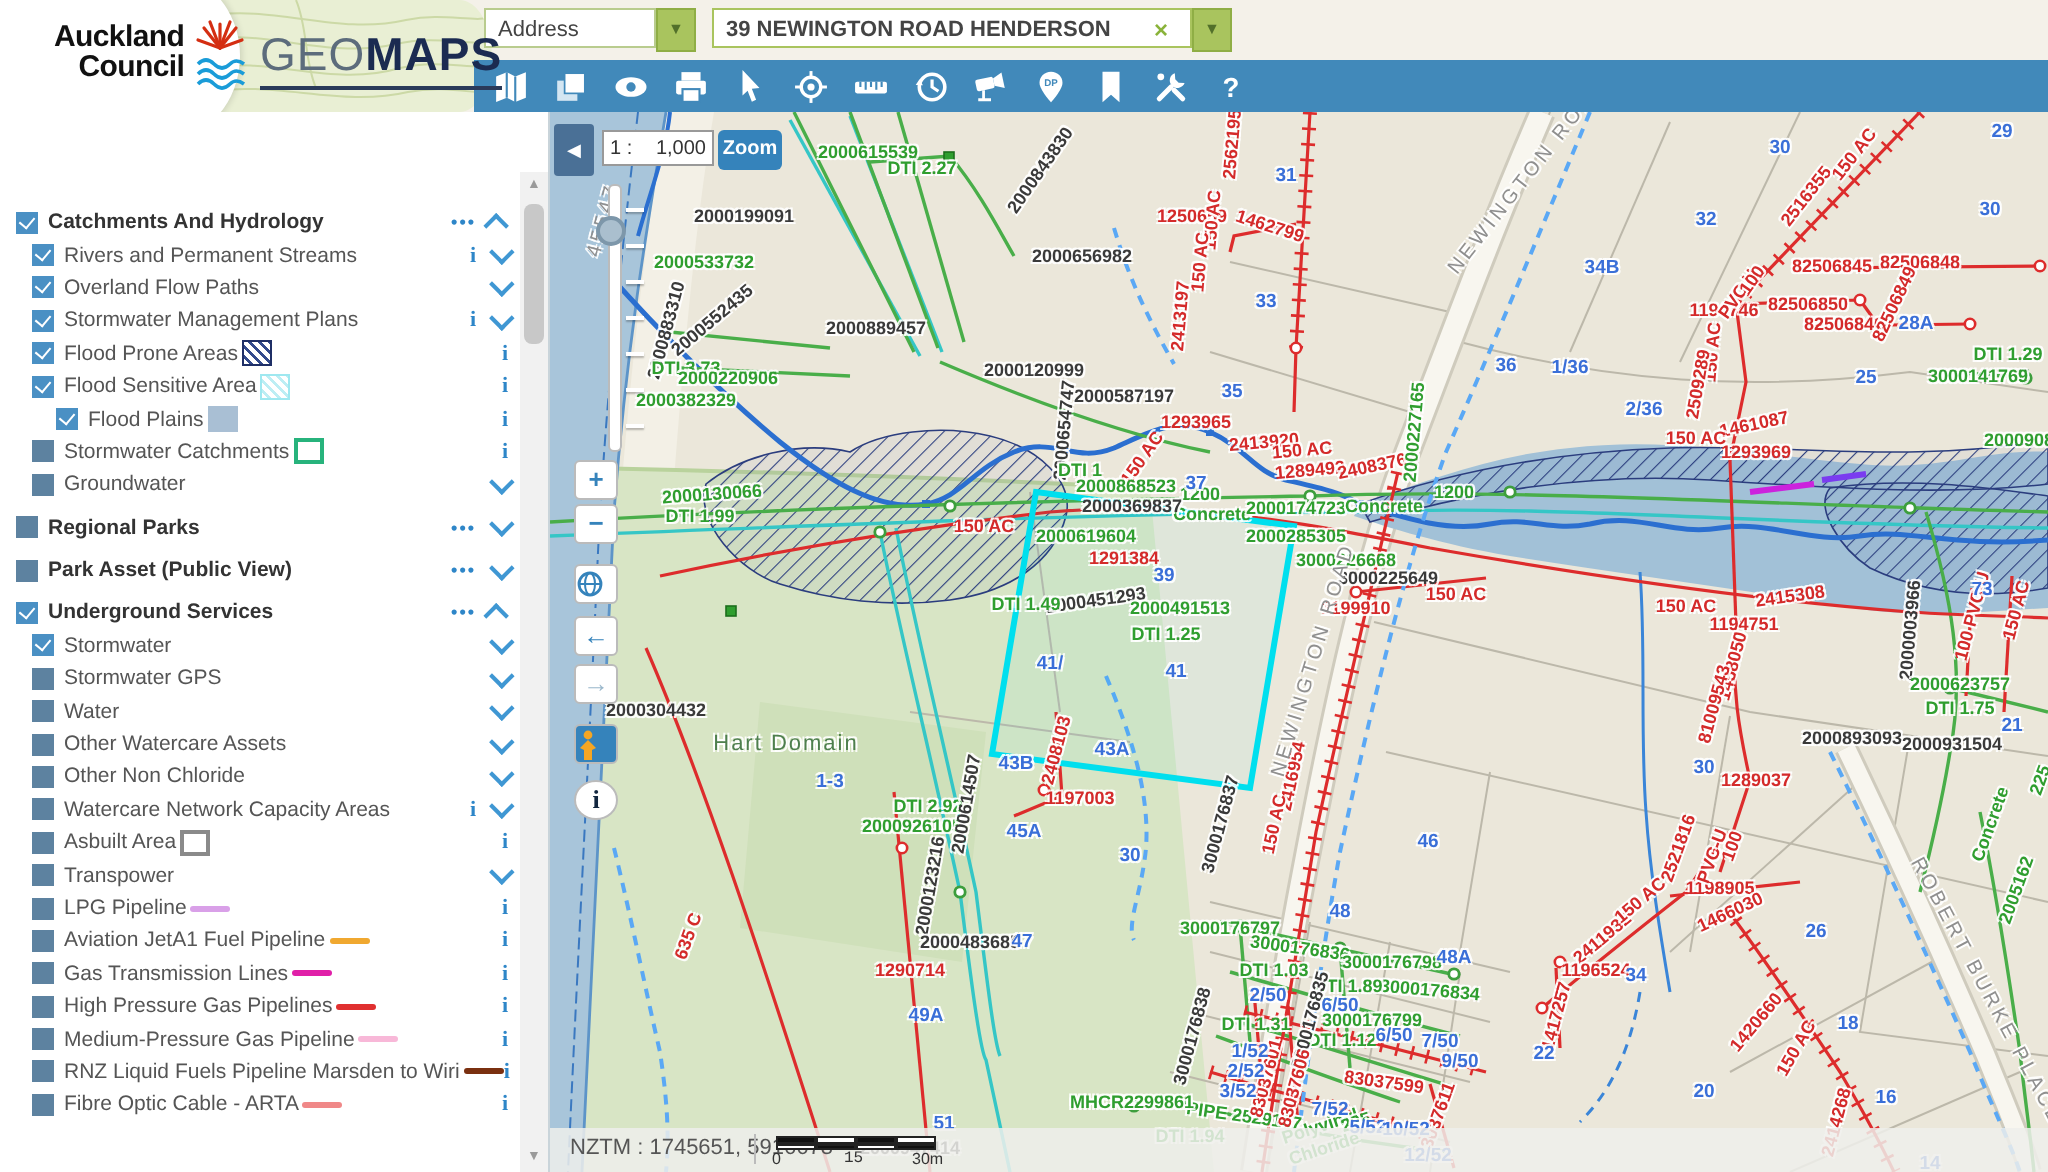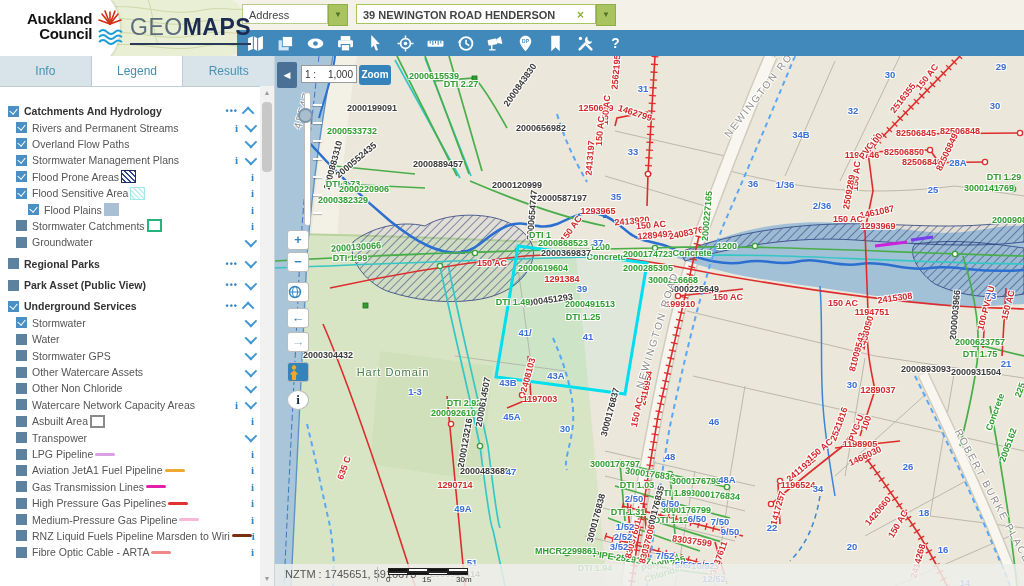--- a/index.html
+++ b/index.html
@@ -206,25 +206,20 @@
             <path d="M13.5,13.5 L9.5,9.5" stroke="#fff" stroke-width="2.4" stroke-linecap="round"></path>
             <circle cx="3.2" cy="3.2" r="1.6" fill="#fff"></circle>
           </svg></span>
         <span class="tbi"><svg width="17" height="17" viewBox="0 0 16 16">
             <text x="8" y="12.5" font-size="13" font-weight="bold" fill="#fff" text-anchor="middle" font-family="Liberation Sans,sans-serif">?</text>
           </svg></span>
       </div>
   </div>
 
   <div id="sidebar">
-    <div id="tabs">
-        <div class="tab">Info</div>
-        <div class="tab active">Legend</div>
-        <div class="tab">Results</div>
-      </div>
     <div id="legend-list">
         <div class="lrow grp" style="padding-left: 8px;">
           <span class="cb on"></span>
           <span>Catchments And Hydrology</span>
           <span class="trail">
             <span class="dots">•••</span>
             <span class="chev up"></span>
           </span>
         </div>
         <div class="lrow" style="padding-left: 16px;">
@@ -315,28 +310,28 @@
         </div>
         <div class="lrow" style="padding-left: 16px;">
           <span class="cb on"></span>
           <span>Stormwater</span>
           <span class="trail">
             <span class="chev down"></span>
           </span>
         </div>
         <div class="lrow" style="padding-left: 16px;">
           <span class="cb"></span>
+          <span>Stormwater GPS</span>
+          <span class="trail">
+            <span class="chev down"></span>
+          </span>
+        </div>
+        <div class="lrow" style="padding-left: 16px;">
+          <span class="cb"></span>
           <span>Water</span>
-          <span class="trail">
-            <span class="chev down"></span>
-          </span>
-        </div>
-        <div class="lrow" style="padding-left: 16px;">
-          <span class="cb"></span>
-          <span>Stormwater GPS</span>
           <span class="trail">
             <span class="chev down"></span>
           </span>
         </div>
         <div class="lrow" style="padding-left: 16px;">
           <span class="cb"></span>
           <span>Other Watercare Assets</span>
           <span class="trail">
             <span class="chev down"></span>
           </span>

